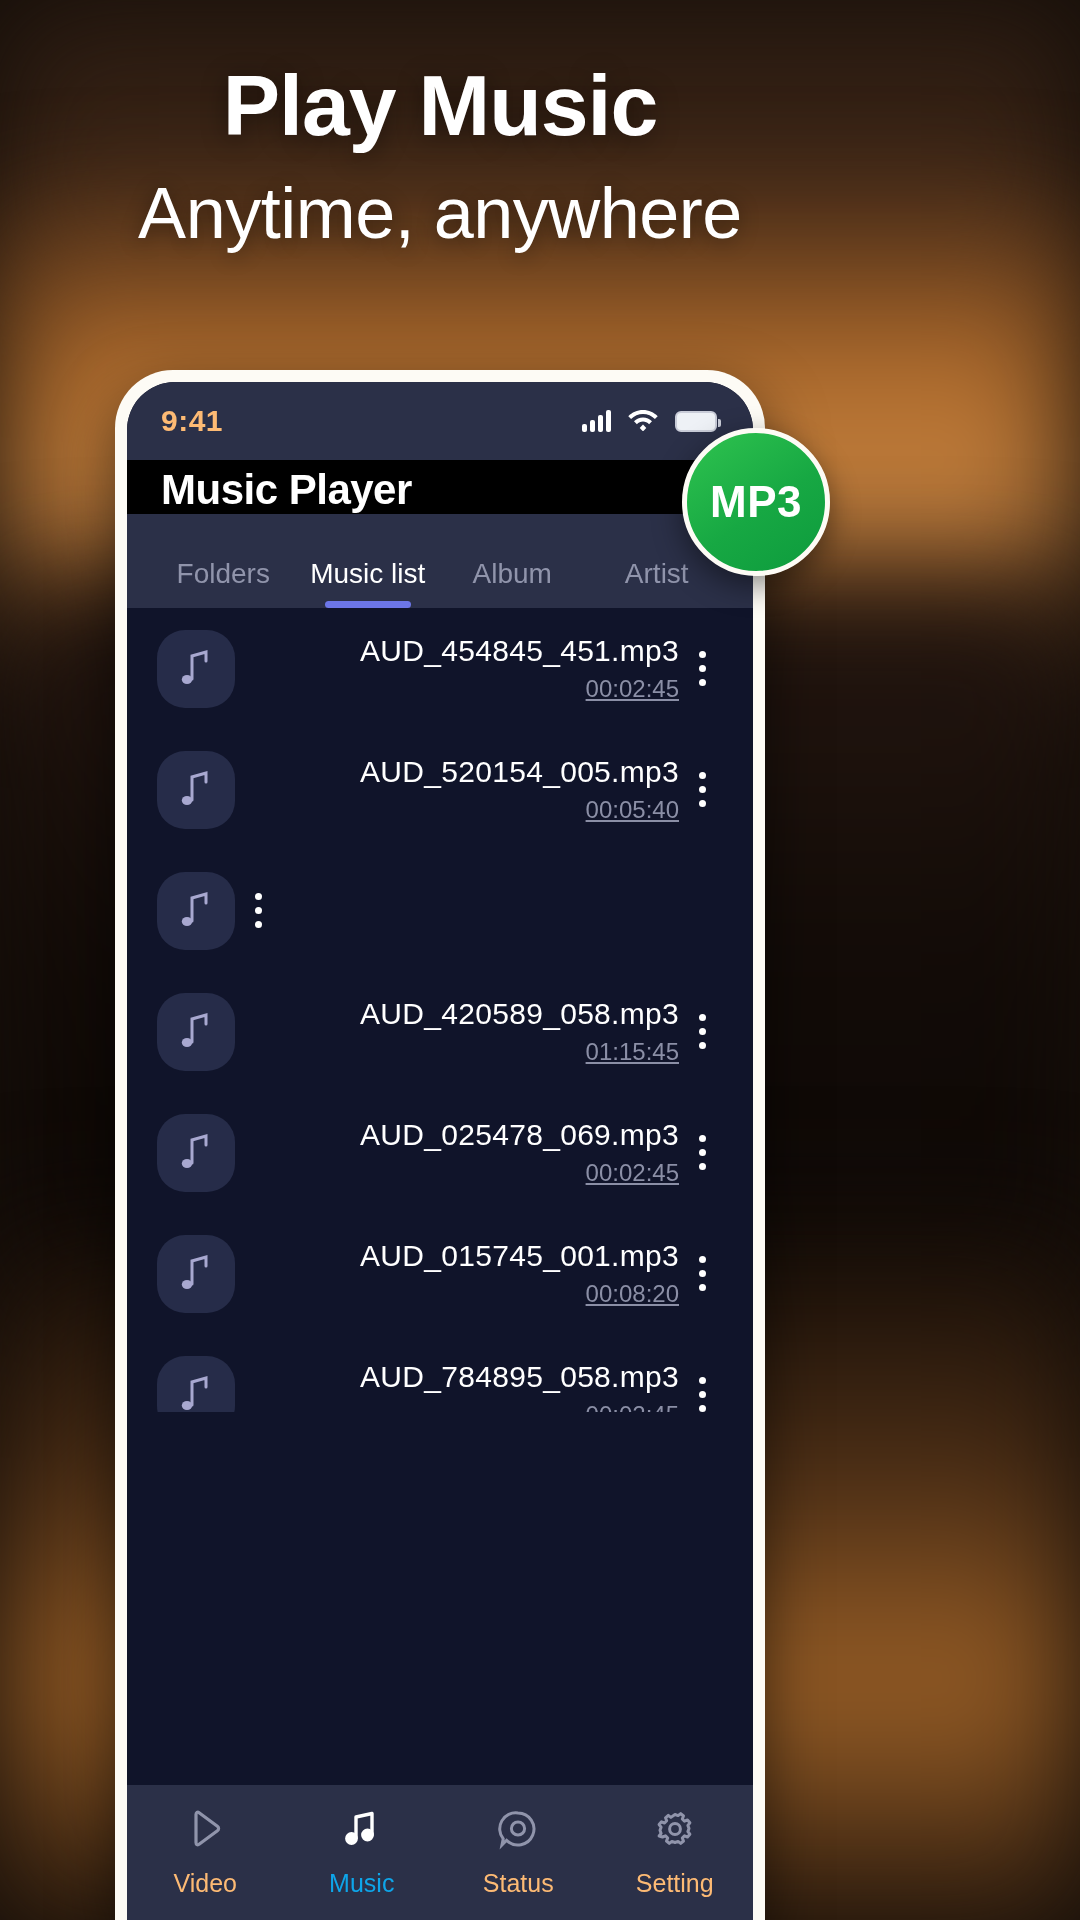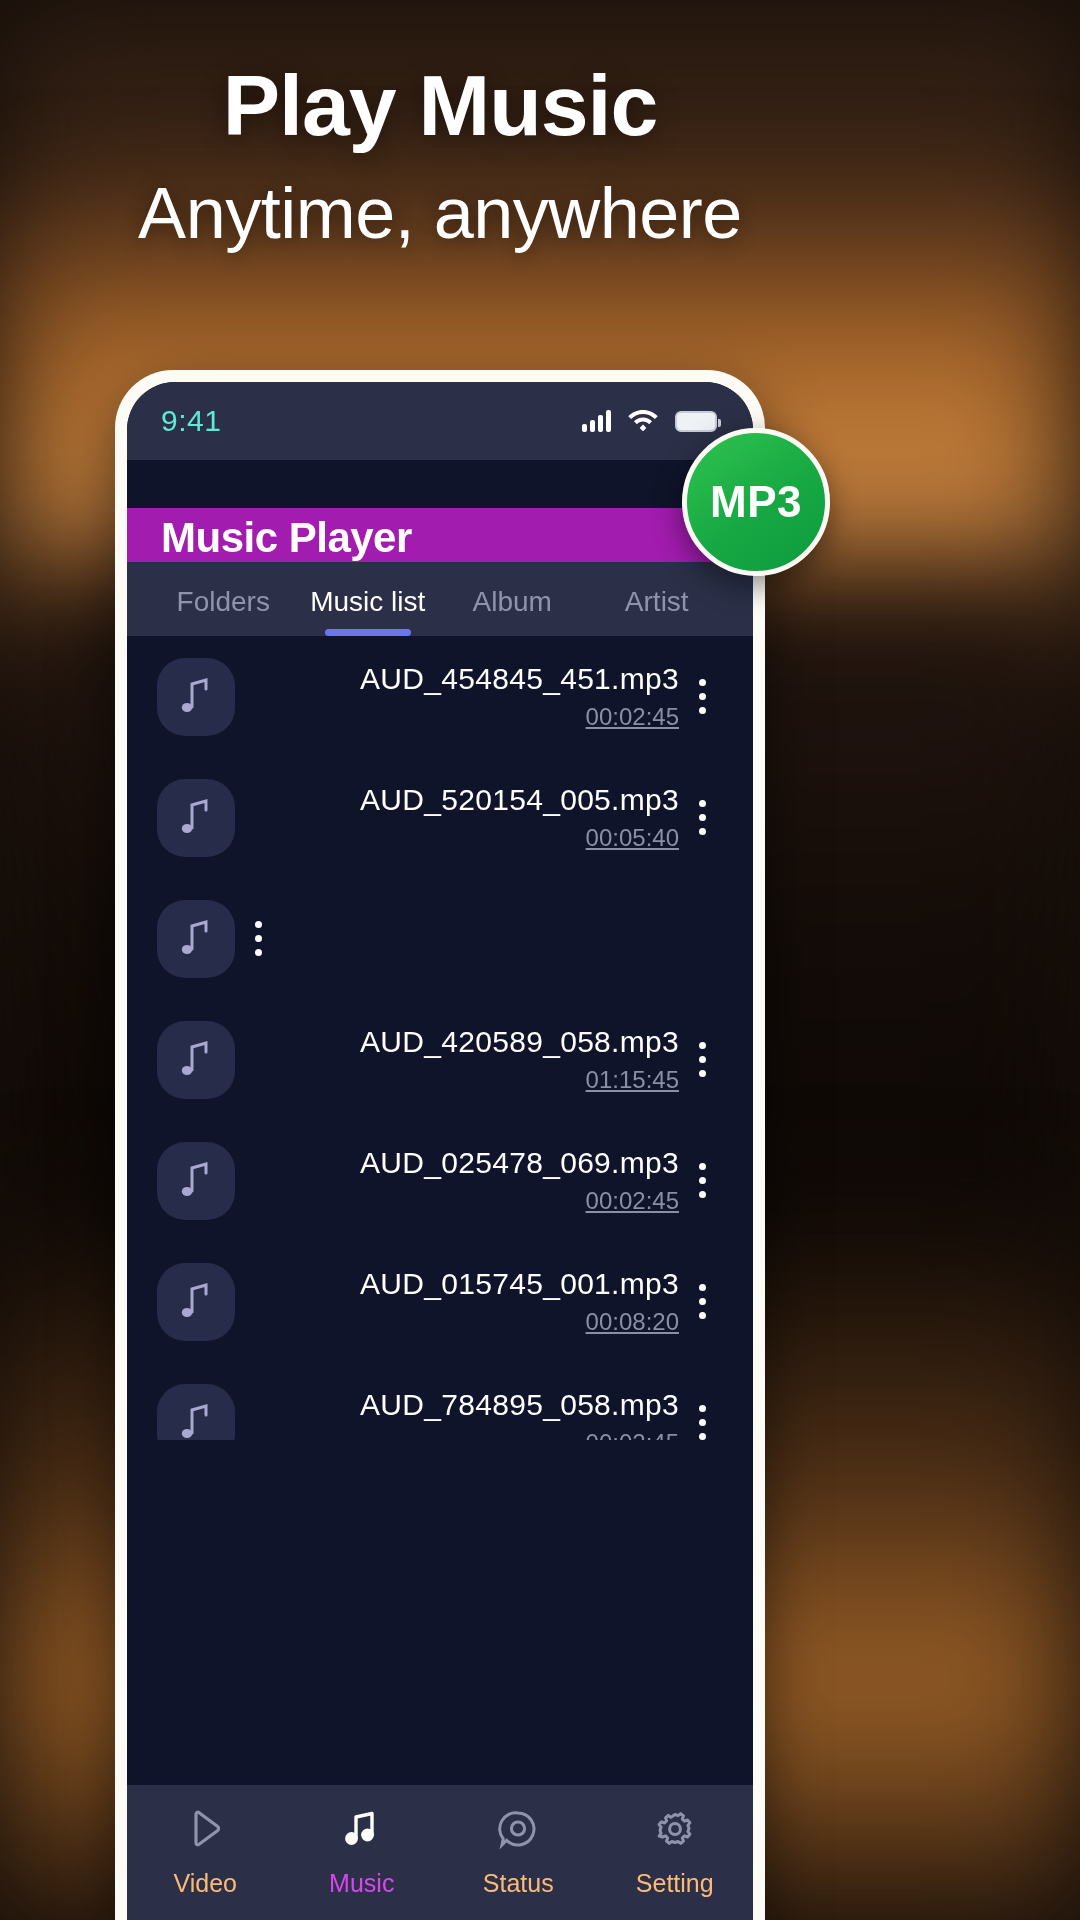--- a/index.html
+++ b/index.html
@@ -51,40 +51,40 @@
     overflow:hidden;
     position:relative;
   }
 
   
   .statusbar {
     height:78px; background:#2b3048;
     display:flex; align-items:center; justify-content:space-between;
     padding:0 36px 0 34px;
   }
-  .clock { color:#5eead4; font-size:30px; font-weight:normal; letter-spacing:.5px; }
+  .clock { color:#fdba74; font-size:30px; font-weight:bold; letter-spacing:.5px; }
   .status-icons { display:flex; align-items:center; gap:16px; }
   .sig { display:flex; align-items:flex-end; gap:3px; height:22px; }
   .sig i { display:block; width:5px; background:#fff; border-radius:2px; }
   .sig i:nth-child(1){ height:8px; }
   .sig i:nth-child(2){ height:12px; }
   .sig i:nth-child(3){ height:17px; }
   .sig i:nth-child(4){ height:22px; }
   .batt { width:42px; height:21px; border:2.5px solid #c9ccd8; border-radius:6px; position:relative; background:#eef1f6; }
   .batt::after { content:""; position:absolute; right:-6px; top:6px; width:3px; height:8px; background:#c9ccd8; border-radius:0 2px 2px 0; }
 
   
-  .app-header { background:#a21caf; padding:6px 34px 0 34px;margin-top:48px; }
+  .app-header { background:#000000; padding:6px 34px 0 34px; }
   .app-title { color:#fff; font-size:42px; font-weight:bold; letter-spacing:-.5px; }
 
   
   .tabs { background:#2b3048; display:flex; align-items:flex-end; padding:24px 26px 0 26px; gap:4px; }
   .tab {
     flex:1; text-align:center; padding-bottom:18px; position:relative;
-    font-size:28px; color:#9094ab; white-space:nowrap;
+    font-size:28px; color:#9094ab; white-space:nowrap;margin-top:20px;
   }
   .tab.active { color:#fff; font-weight:500; }
   .tab.active::after {
     content:""; position:absolute; left:50%; transform:translateX(-50%);
     bottom:0; width:86px; height:7px; border-radius:4px; background:#6c76e8;
   }
 
   
   .list { background:#10142a; height:804px; overflow:hidden; }
   .row { display:flex; align-items:center; height:121px; padding:0 28px 0 30px; }
@@ -101,21 +101,21 @@
   .kebab span { width:7px; height:7px; border-radius:50%; background:#fff; display:block; }
 
   
   .bottomnav {
     position:absolute; left:0; bottom:0; width:100%; height:145px;
     background:#2b3048; display:flex; align-items:flex-start; padding-top:22px;
   }
   .navitem { flex:1; display:flex; flex-direction:column; align-items:center; gap:14px; }
   .navitem svg { width:44px; height:44px; }
   .navlabel { font-size:25px; color:#fdba74; }
-  .navitem.active .navlabel { color:#d946ef; }
+  .navitem.active .navlabel { color:#0ea5e9; }
 
   
   .mp3 {
     position:absolute; left:682px; top:428px; width:148px; height:148px;
     border-radius:50%;
     background:linear-gradient(145deg,#2fc34f 0%, #17a843 55%, #0d9b3d 100%);
     border:5px solid #fdfbf5;
     display:flex; align-items:center; justify-content:center;
     color:#fff; font-size:44px; font-weight:bold; letter-spacing:.5px;
     box-shadow:0 10px 30px rgba(0,0,0,.45);

